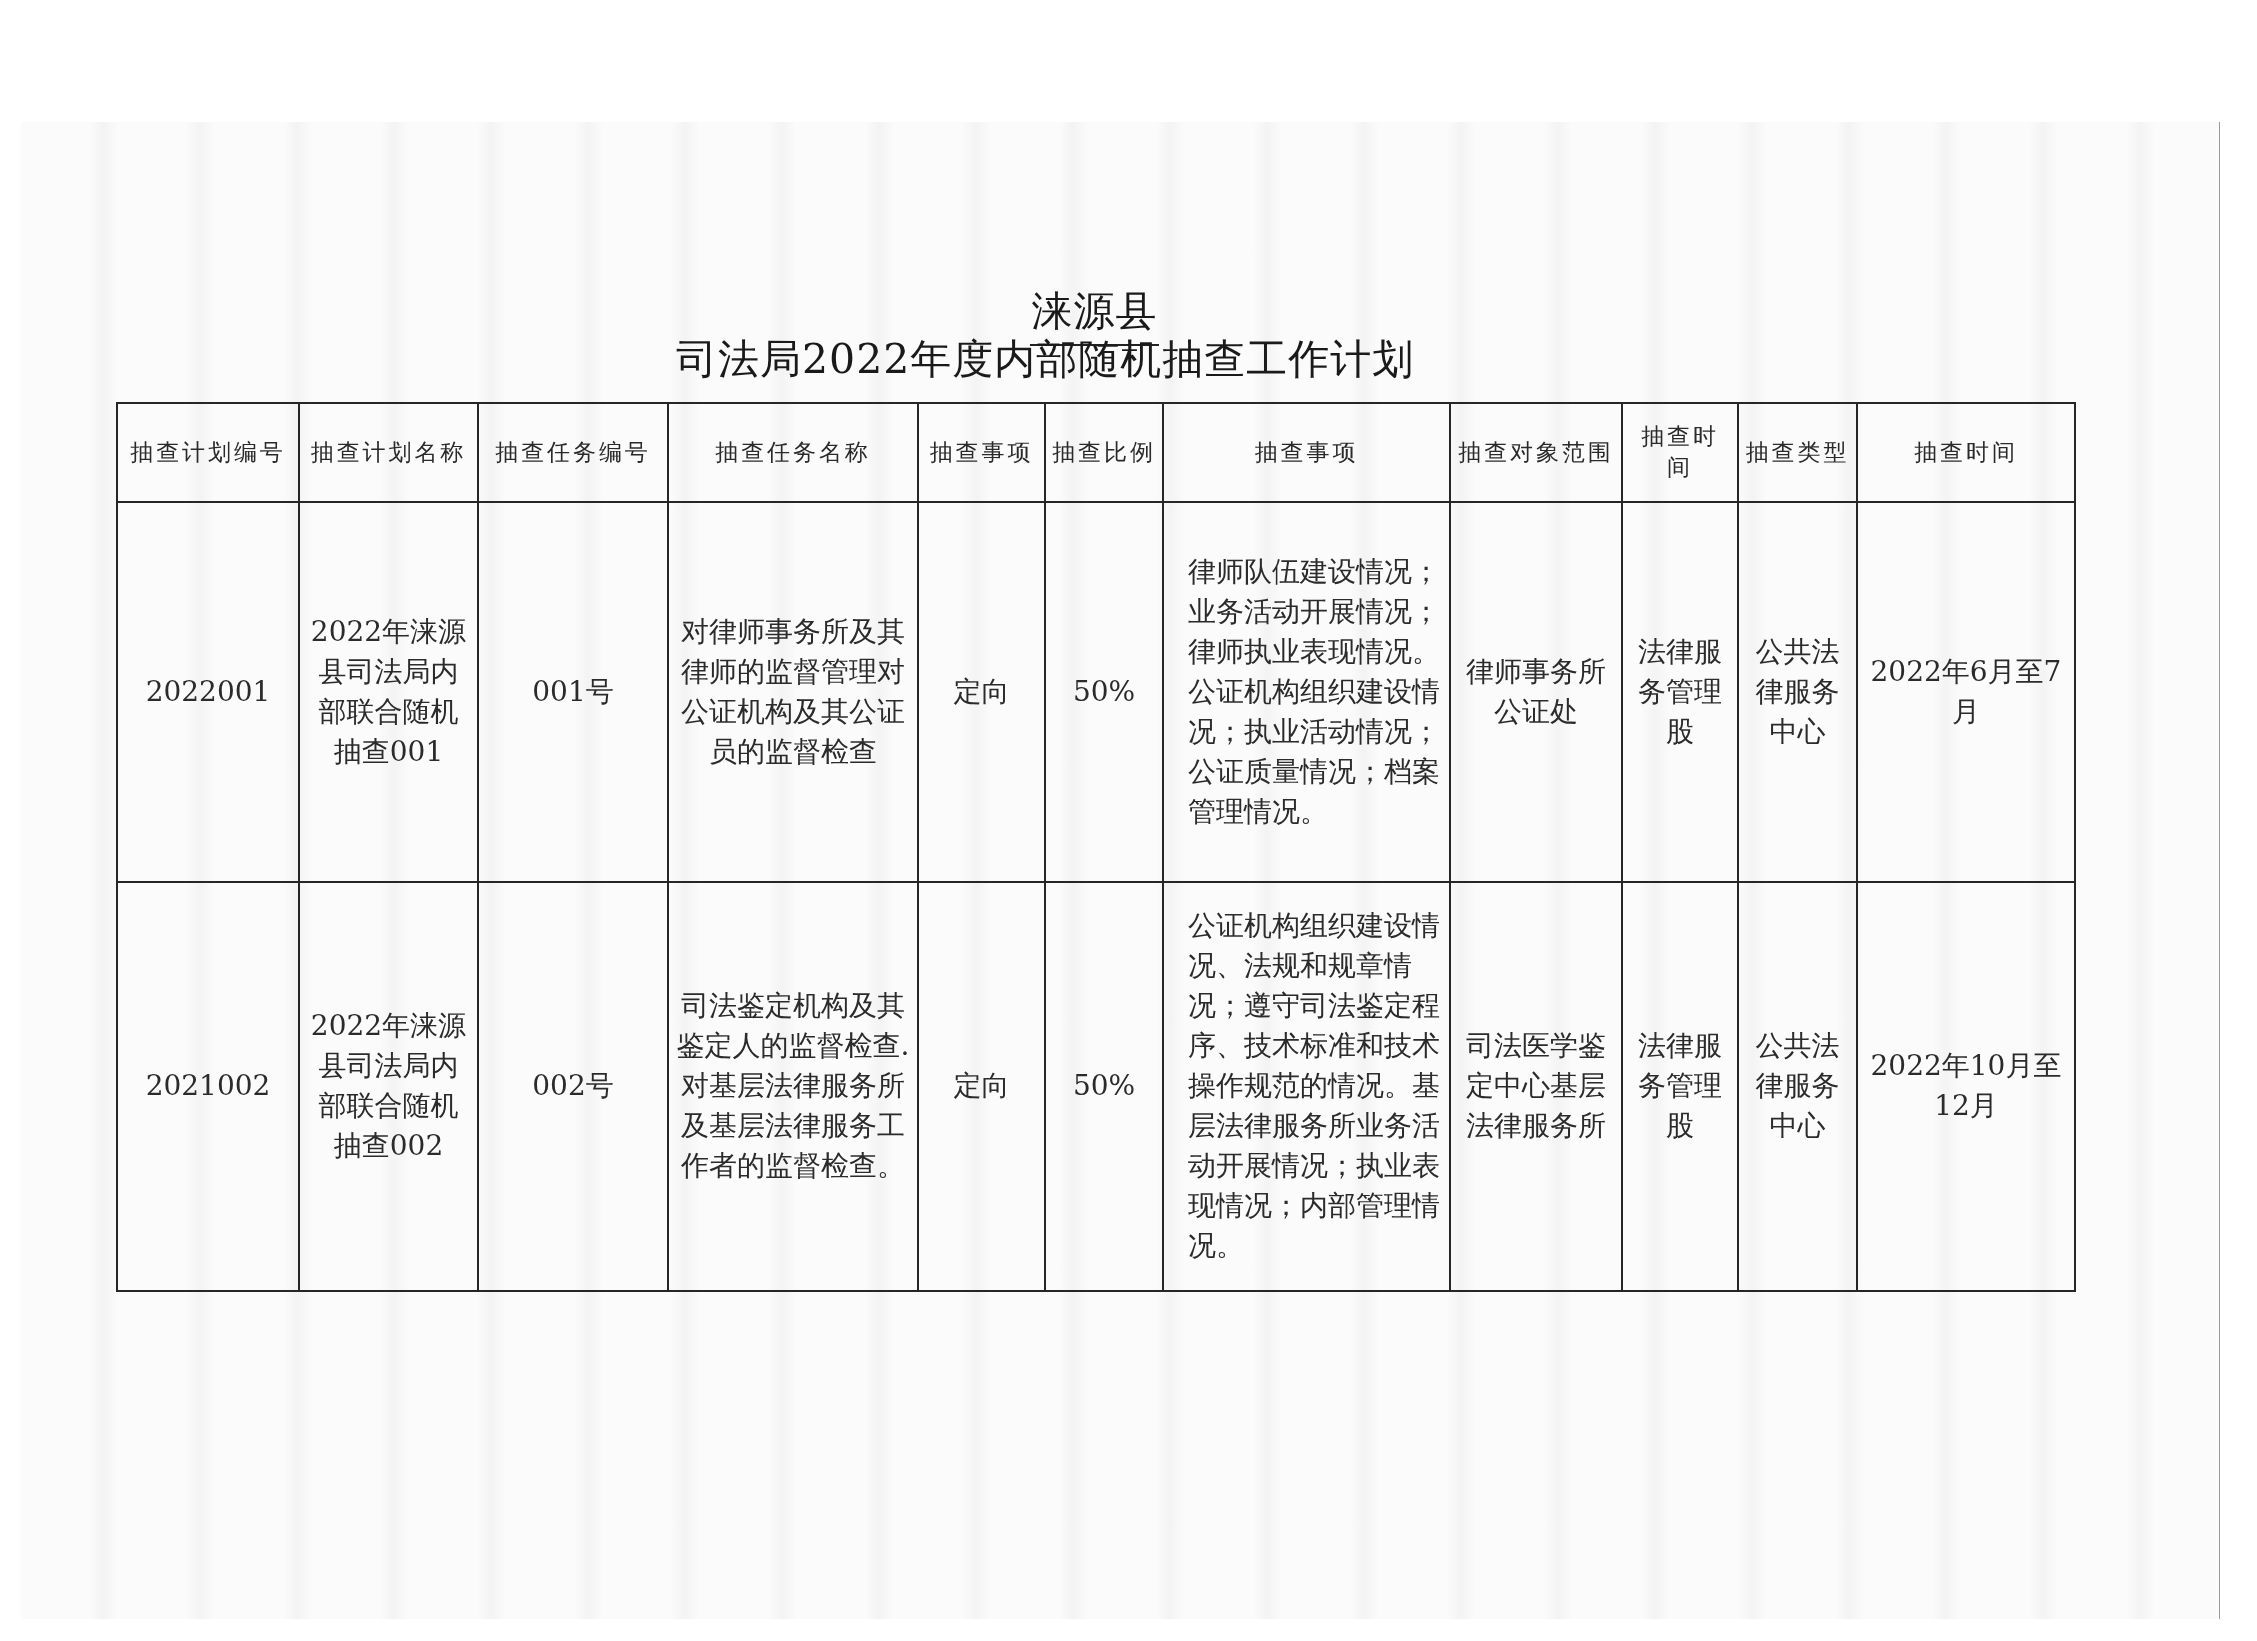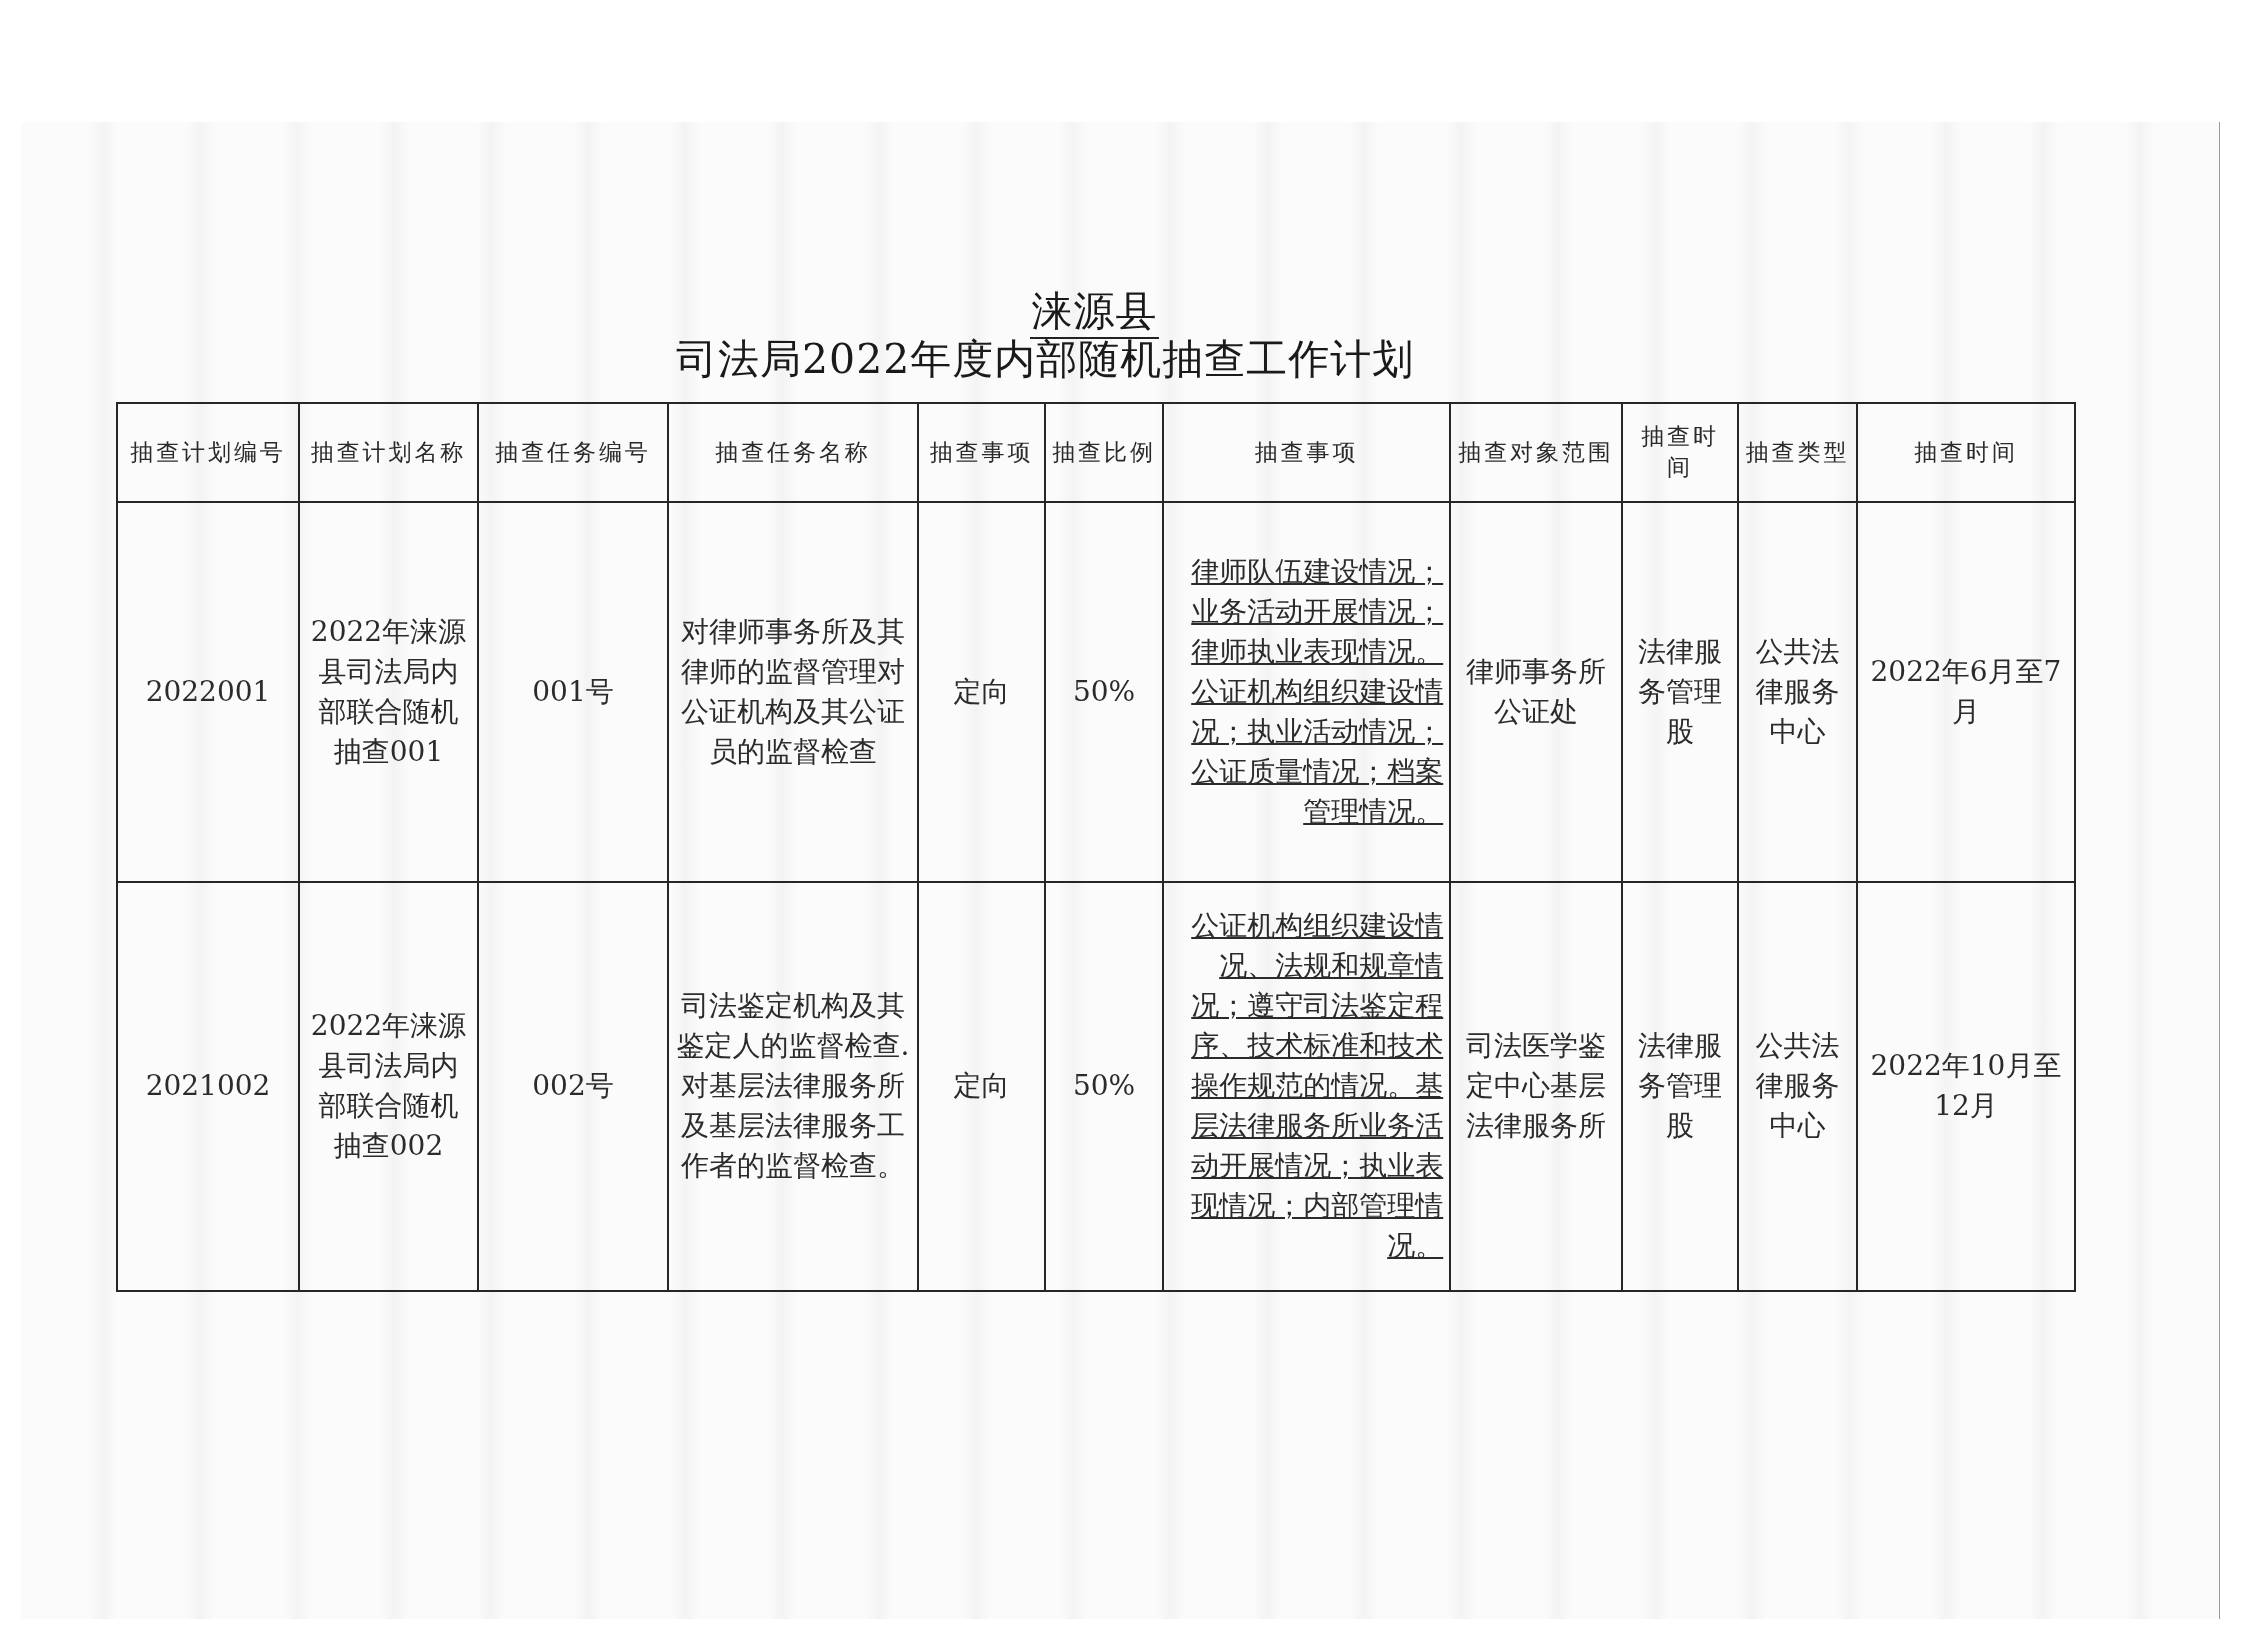--- a/index.html
+++ b/index.html
@@ -12,42 +12,42 @@
   .paper {
     position:absolute; left:21px; top:122px; width:2198px; height:1497px;
     background:
       repeating-linear-gradient(90deg, rgba(0,0,0,0) 0px, rgba(0,0,0,0) 68px, rgba(120,120,120,0.06) 82px, rgba(0,0,0,0) 97px),
       #fbfbfb;
     border-right:1.9px solid #9a9a9a;
   }
   .title-county {
     position:absolute; left:1030px; top:286px; width:129px; text-align:center;
     font-size:41px; line-height:50px; letter-spacing:1px;
-    border-bottom:2.9px solid #222; padding-bottom:1px;
+    border-bottom:2.9px solid #222; padding-bottom:8px;
   }
   .title-main {
     position:absolute; left:676px; top:332px; width:908px; text-align:left;
     font-size:41px; line-height:54px; letter-spacing:1px;
   }
   table.plan {
     position:absolute; left:116px; top:402px;
     border-collapse:collapse; table-layout:fixed;
     width:1958px;
   }
   table.plan td, table.plan th {
     border:2.4px solid #262626; padding:3.9px 5.8px;
     text-align:center; vertical-align:middle;
     font-weight:normal;
   }
   table.plan th {
     height:89px; font-size:23px; line-height:31px; letter-spacing:2.9px;
     font-family:"DejaVu Sans", "Liberation Sans", sans-serif; color:#2a2a2a;
   }
   table.plan td { font-size:28px; line-height:40px; color:#2b2b2b; }
-  table.plan td.items { text-align:right; padding-left:24px;text-decoration:underline; }
+  table.plan td.items { text-align:left; padding-left:24px; }
   tr.r1 td { height:370px; }
   tr.r2 td { height:400px; }
 </style>
 </head>
 <body>
 
 <div class="paper"></div>
 
 <div class="title-county">涞源县</div>
 <div class="title-main">司法局2022年度内部随机抽查工作计划</div>

